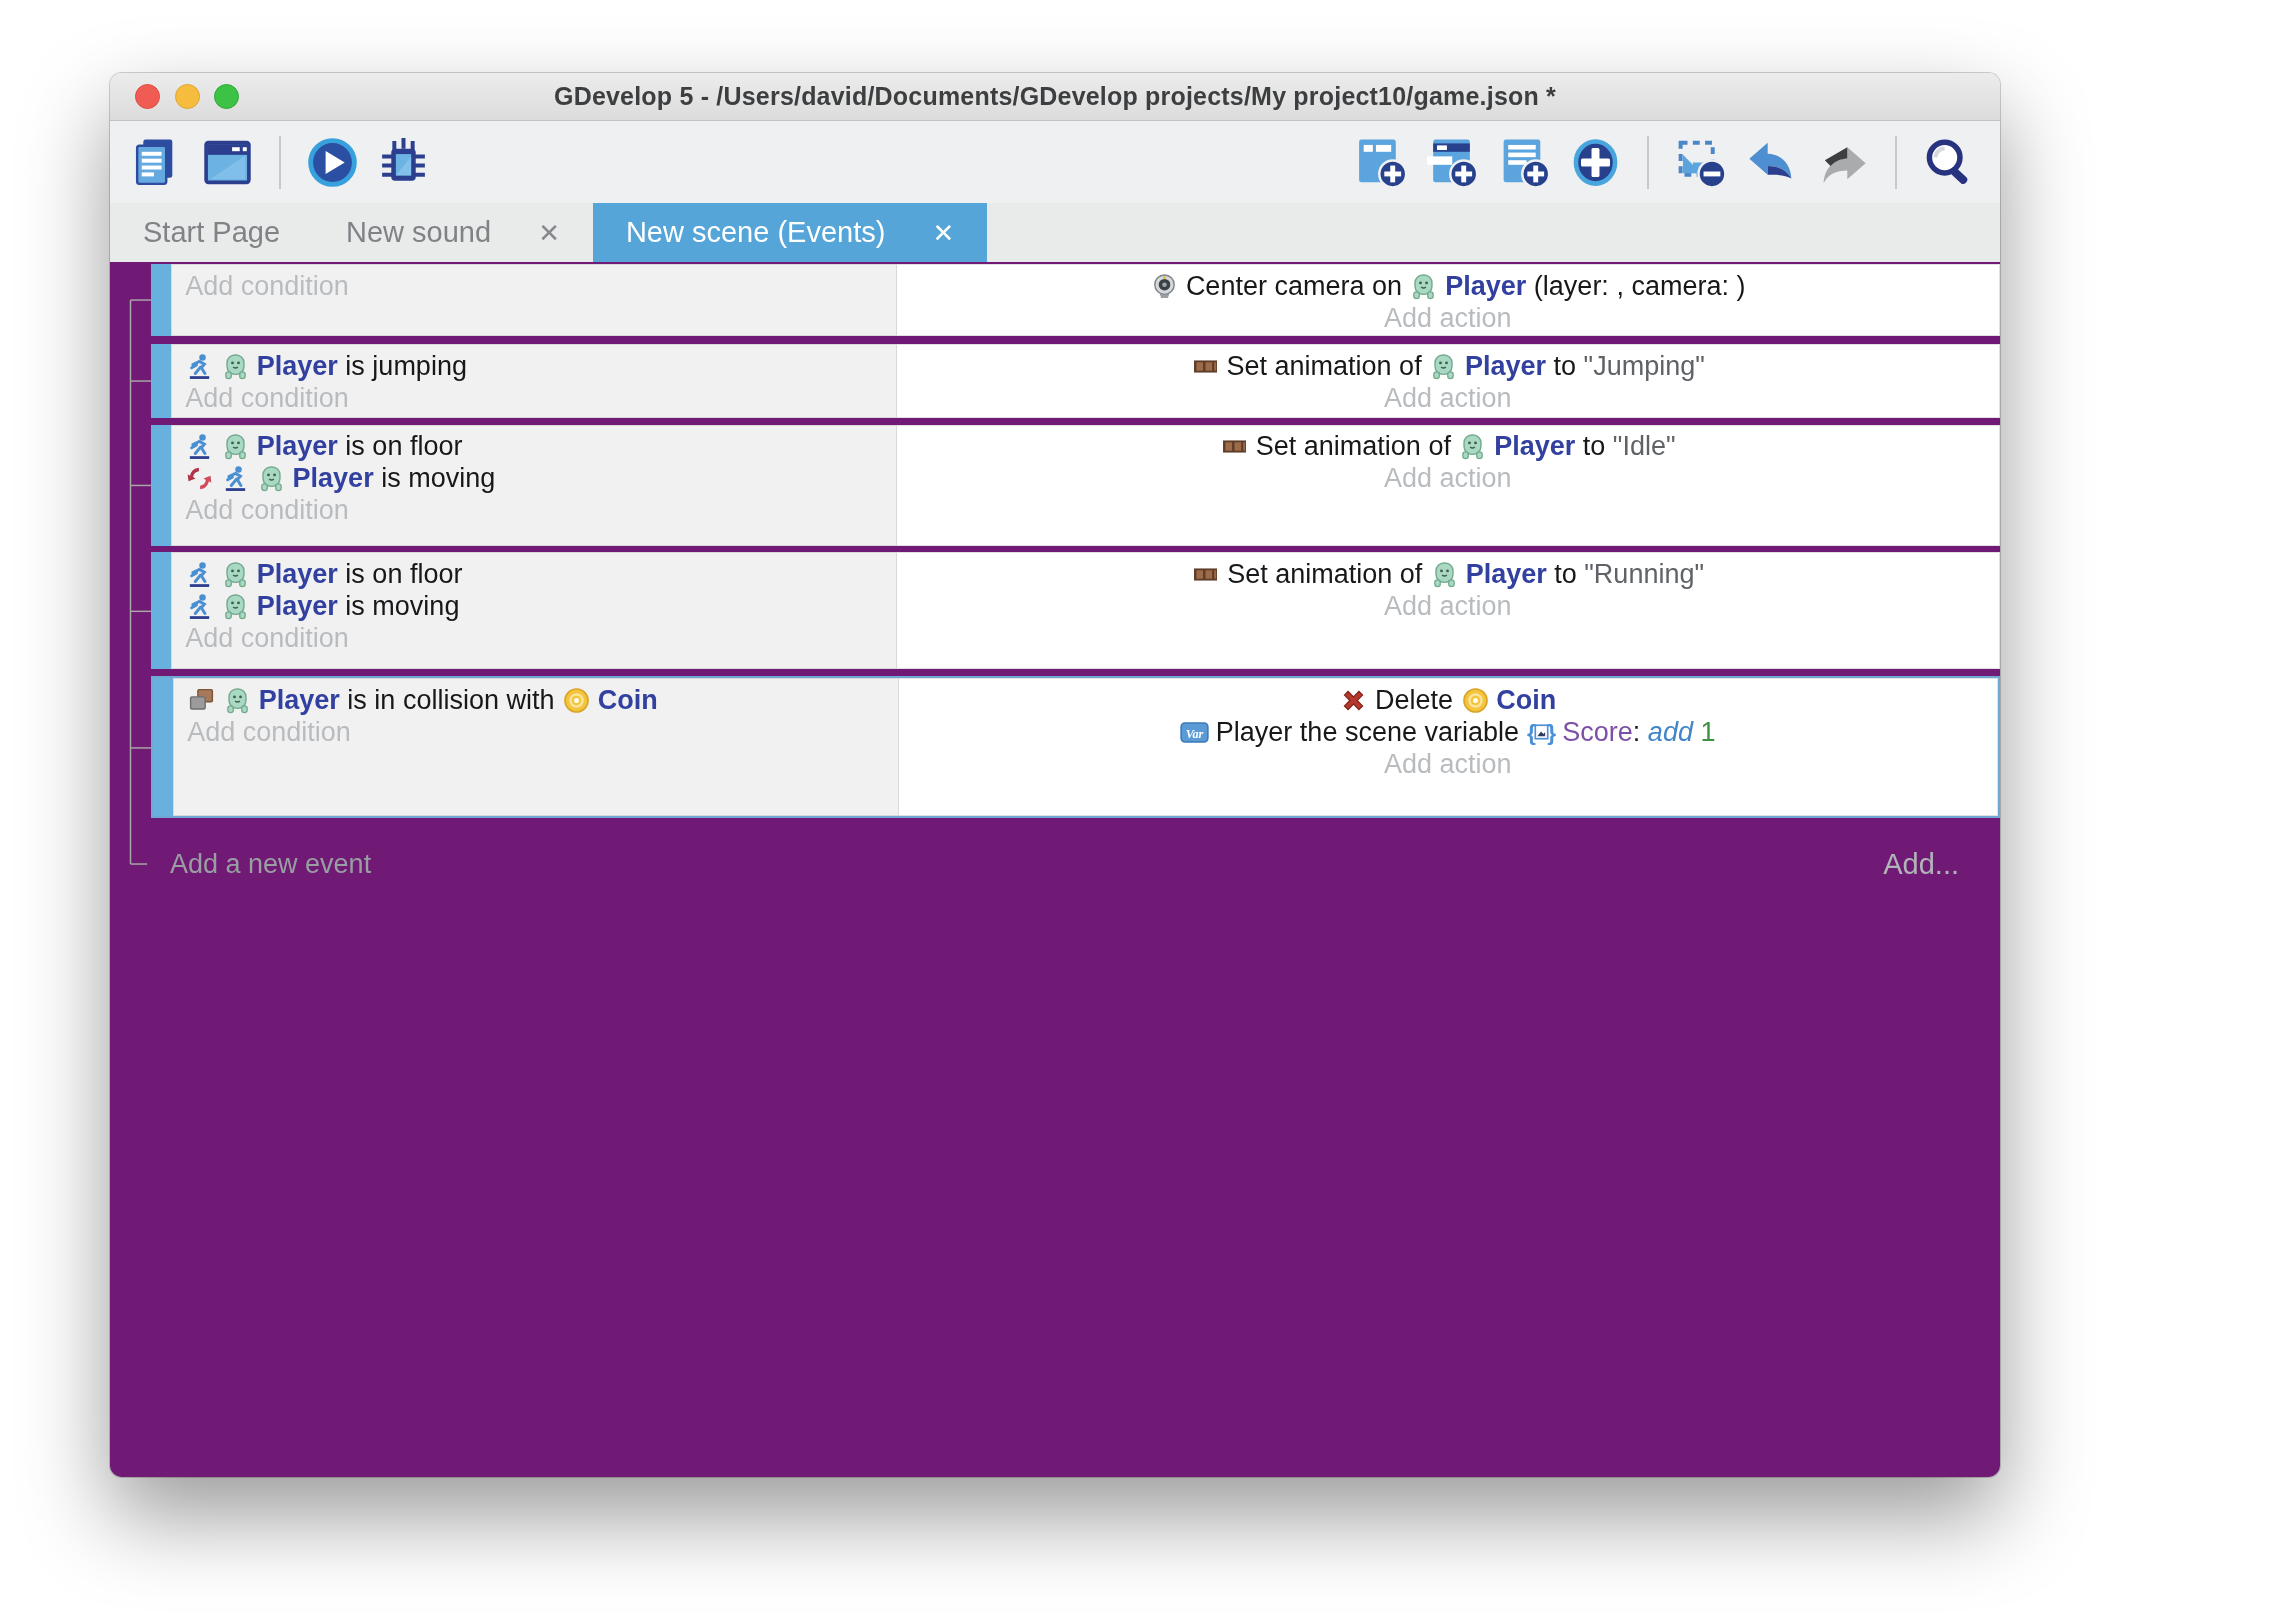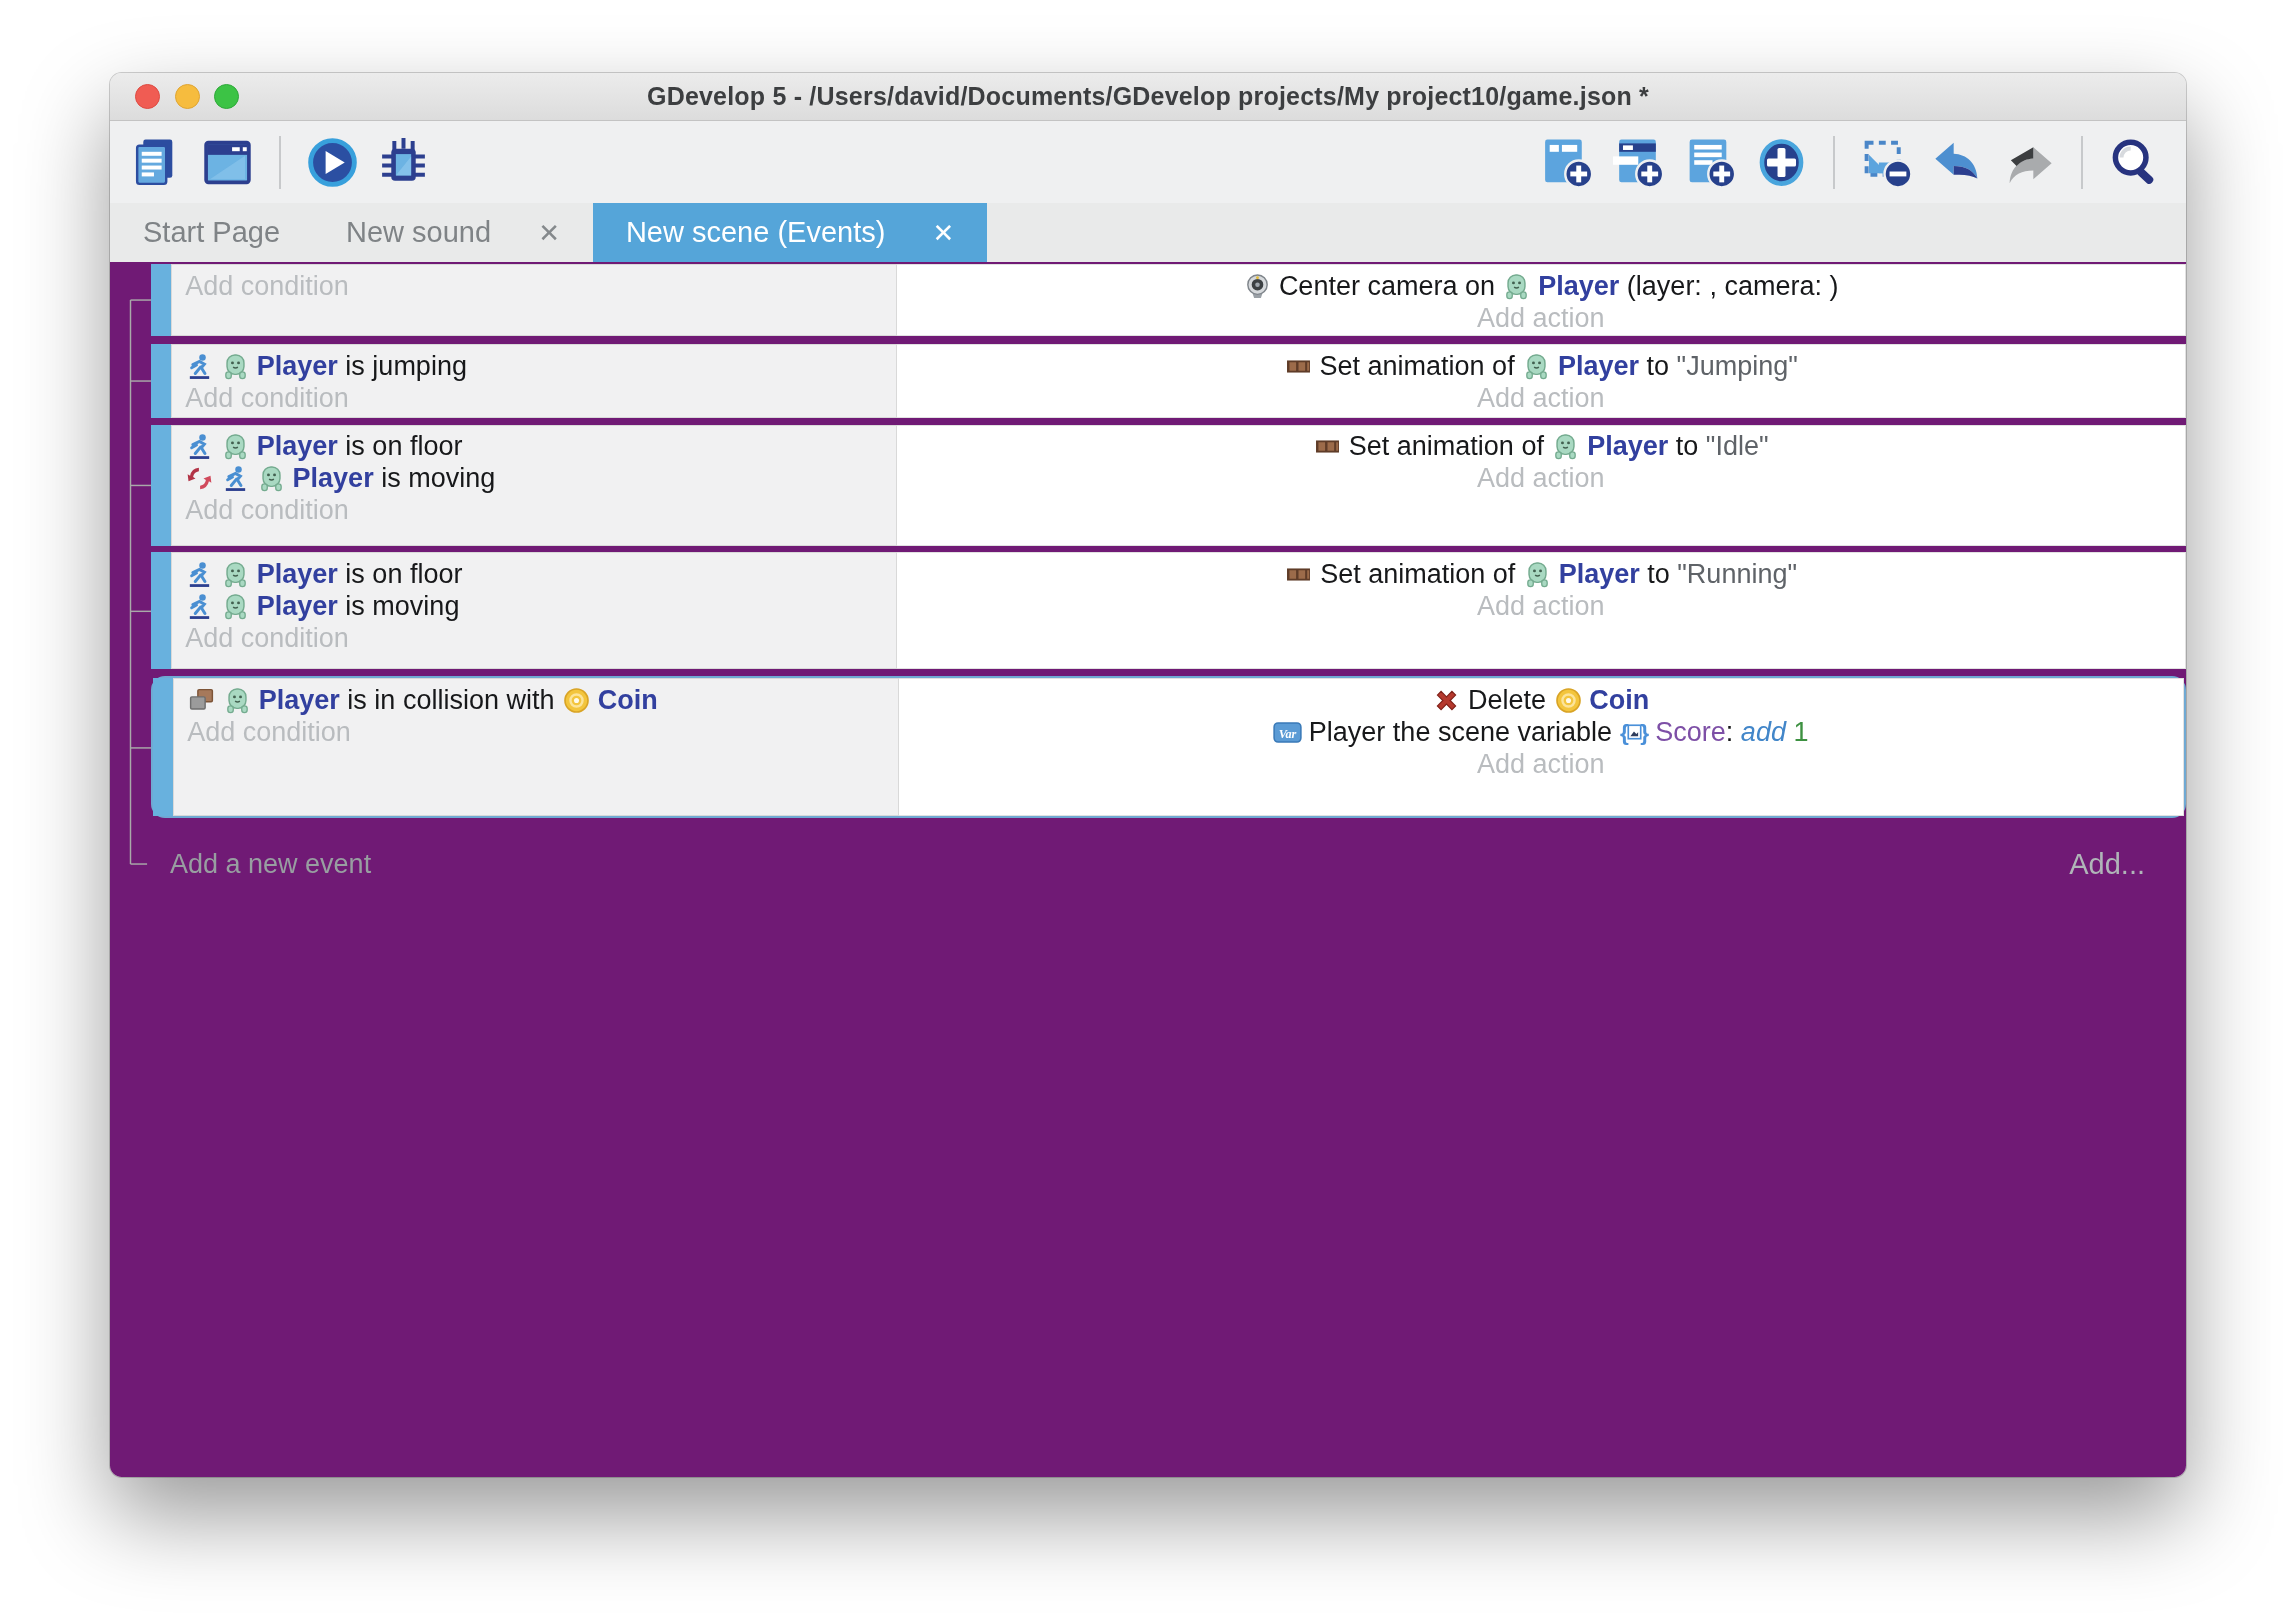--- a/index.html
+++ b/index.html
@@ -1,17 +1,17 @@
 <!DOCTYPE html>
 <html><head>
 <meta charset="utf-8">
 <style>
   html,body{margin:0;padding:0;background:#ffffff;width:2286px;height:1623px;overflow:hidden;
     font-family:"Liberation Sans", sans-serif;-webkit-font-smoothing:antialiased;}
-  .window{position:absolute;left:110px;top:73px;width:2076px;height:1404px;border-radius:11.7px;
+  .window{position:absolute;left:110px;top:73px;width:1890px;height:1404px;border-radius:11.7px;
     background:#eff0f1;box-shadow:0 39px 88px rgba(0,0,0,.40),0 0 0 1px rgba(0,0,0,.18);
     display:flex;flex-direction:column;overflow:hidden;}
   
   .titlebar{height:47px;flex:0 0 47px;background:linear-gradient(#ececec,#dcdcdc);
     border-bottom:1px solid #c3c3c3;position:relative;display:flex;align-items:center;justify-content:center;}
   .title{font-size:25px;font-weight:600;color:#3c3e40;letter-spacing:0.2px;}
   .lights{position:absolute;left:25px;top:0;height:100%;display:flex;align-items:center;gap:14.6px;}
   .light{width:25px;height:25px;border-radius:50%;box-sizing:border-box;}
   .light.red{background:#f05c53;border:1px solid #dd4b42;}
   .light.yellow{background:#f6bc3e;border:1px solid #dfa432;}
@@ -384,21 +384,21 @@
                   <rect x="5" y="2.5" width="14" height="16" rx="6.5" fill="#a9d9c2" stroke="#74ab8f" stroke-width="1.2"></rect>
                   <circle cx="9.5" cy="9" r="1.2" fill="#42604f"></circle>
                   <circle cx="14.5" cy="9" r="1.2" fill="#42604f"></circle>
                   <path d="M10 12.5 Q12 14 14 12.5" stroke="#42604f" stroke-width="1.1" fill="none"></path>
                   <rect x="4" y="16.5" width="4.5" height="5.5" rx="2.2" fill="#a9d9c2" stroke="#74ab8f" stroke-width="1.1"></rect>
                   <rect x="15.5" y="16.5" width="4.5" height="5.5" rx="2.2" fill="#a9d9c2" stroke="#74ab8f" stroke-width="1.1"></rect>
                 </svg></span><span class="obj">Player</span><span> to </span><span class="str">"Running"</span></div>
             <div class="line placeholder">Add action</div>
           </div>
         </div>
-        <div class="event-row selected" style="height: 142px; margin-bottom: 0px; border-radius: 14px;">
+        <div class="event-row selected" style="height: 142px; margin-bottom: 0px;">
           <div class="evbar"></div>
           <div class="cond">
             <div class="line"><span class="ic"><svg viewBox="0 0 24 24">
                   <rect x="9" y="3" width="12" height="10" rx="1" fill="#a6795b" stroke="#7d5437" stroke-width="1.2"></rect>
                   <rect x="3" y="9" width="12" height="10" rx="1" fill="#9b9b9b" stroke="#6e6e6e" stroke-width="1.2"></rect>
                 </svg></span><span class="ic"><svg viewBox="0 0 24 24">
                   <rect x="5" y="2.5" width="14" height="16" rx="6.5" fill="#a9d9c2" stroke="#74ab8f" stroke-width="1.2"></rect>
                   <circle cx="9.5" cy="9" r="1.2" fill="#42604f"></circle>
                   <circle cx="14.5" cy="9" r="1.2" fill="#42604f"></circle>
                   <path d="M10 12.5 Q12 14 14 12.5" stroke="#42604f" stroke-width="1.1" fill="none"></path>

